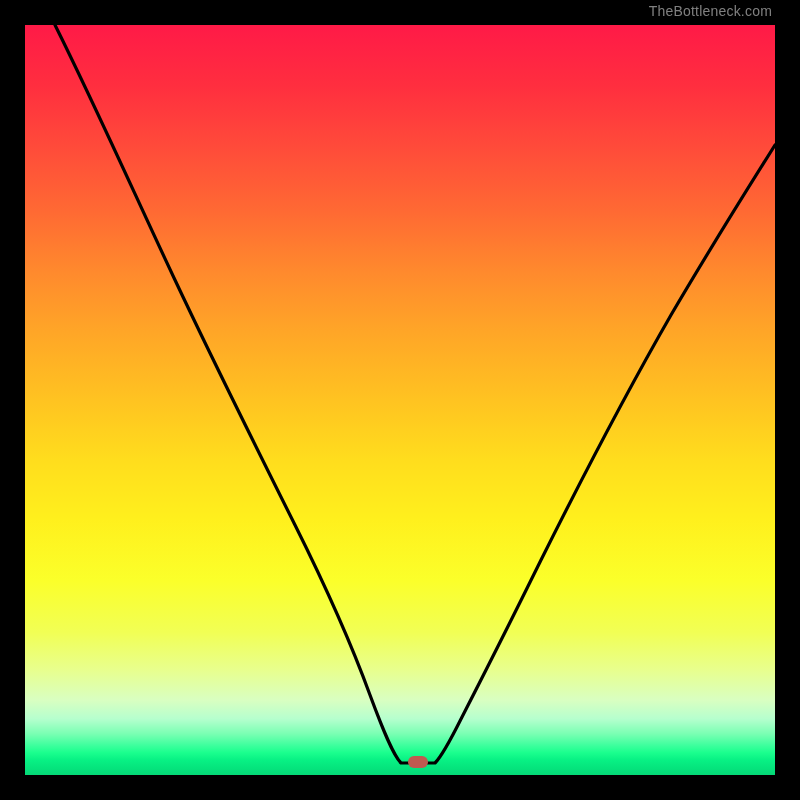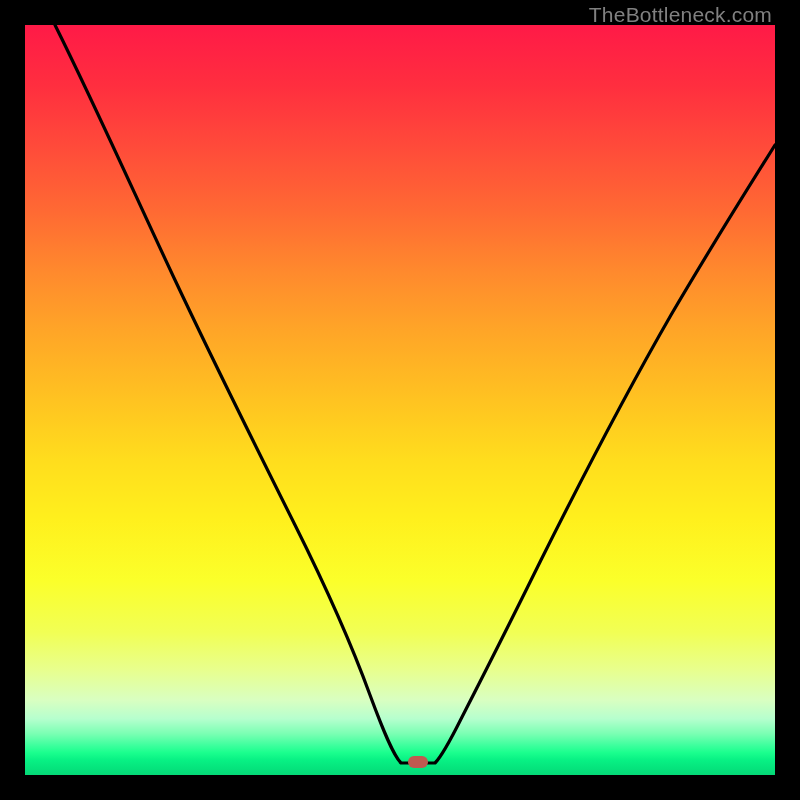--- a/index.html
+++ b/index.html
@@ -44,21 +44,21 @@
       #08f184 98%,
       #05e57d 99%,
       #05d877 100%
     );
   }
   .watermark {
     position: absolute;
     top: 3px;
     right: 28px;
     color: #808080;
-    font-size: 21px;
+    font-size: 14px;
     font-weight: 500;
     letter-spacing: 0.2px;
   }
   svg.curve {
     position: absolute;
     left: 0;
     top: 0;
     width: 750px;
     height: 750px;
   }

